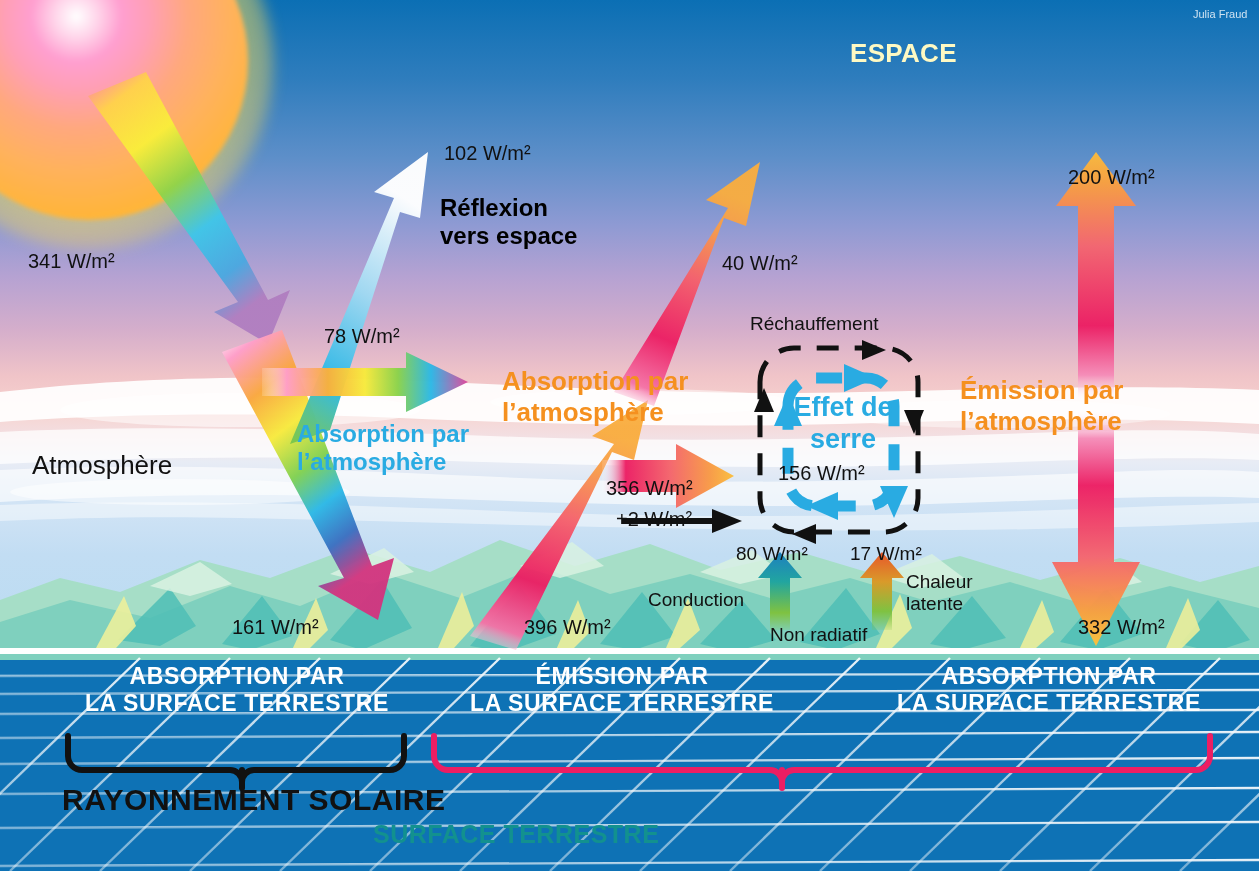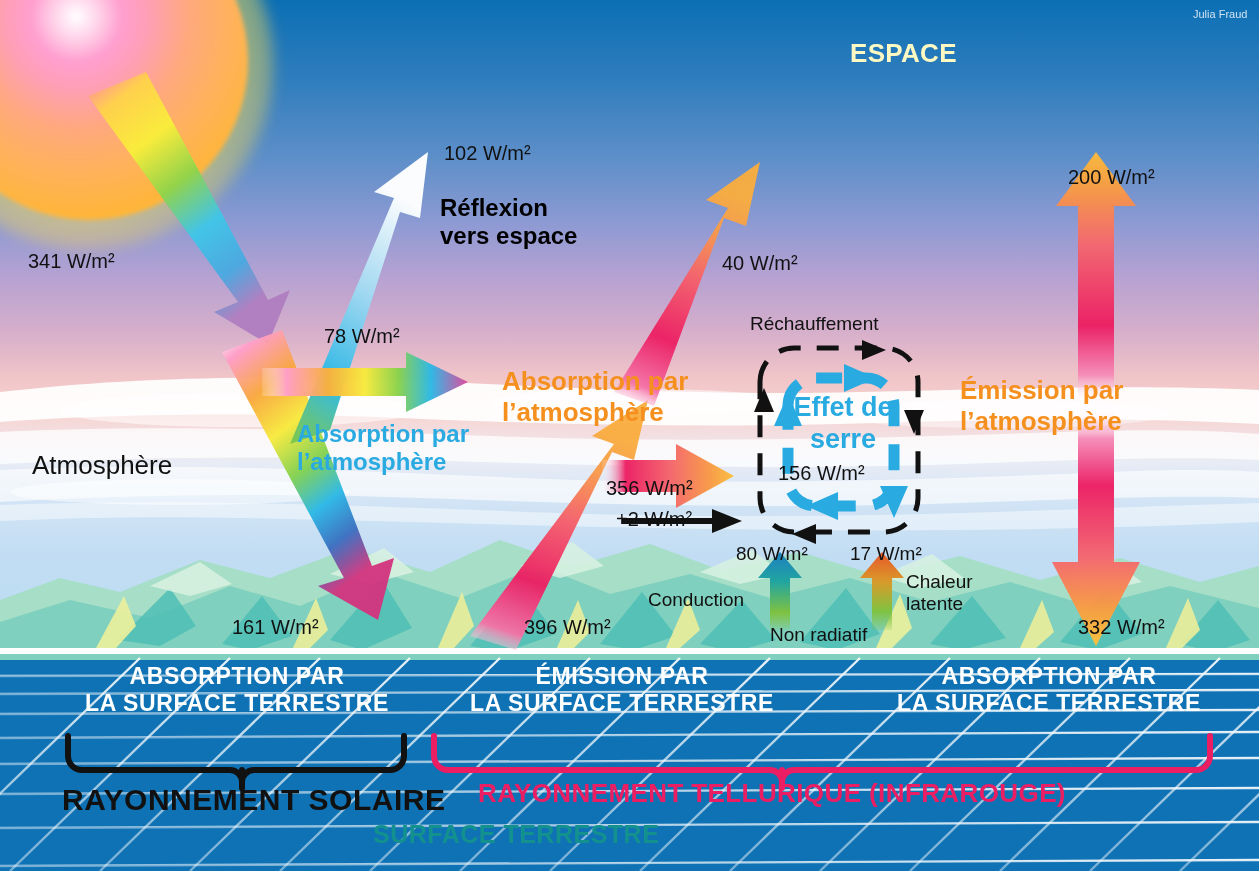--- a/index.html
+++ b/index.html
@@ -406,17 +406,16 @@
 LA SURFACE TERRESTRE</div>
 
   <div class="lbl t-surfwhite" style="left:436px; top:663px; width:372px;">ÉMISSION PAR
 LA SURFACE TERRESTRE</div>
 
   <div class="lbl t-surfwhite" style="left:882px; top:663px; width:334px;">ABSORPTION PAR
 LA SURFACE TERRESTRE</div>
 
   <div class="lbl t-solar" style="left:62px; top:782px;">RAYONNEMENT SOLAIRE</div>
 
-  <div class="lbl t-pink" style="left:478px; top:778px;">RAYONNEMENT TELLURIQUE (INFRAROUGE)</div>
 
   <div class="lbl t-teal" style="left:336px; top:820px;margin-left:37px;">SURFACE TERRESTRE</div>
 
 </div>
 
 </body></html>

